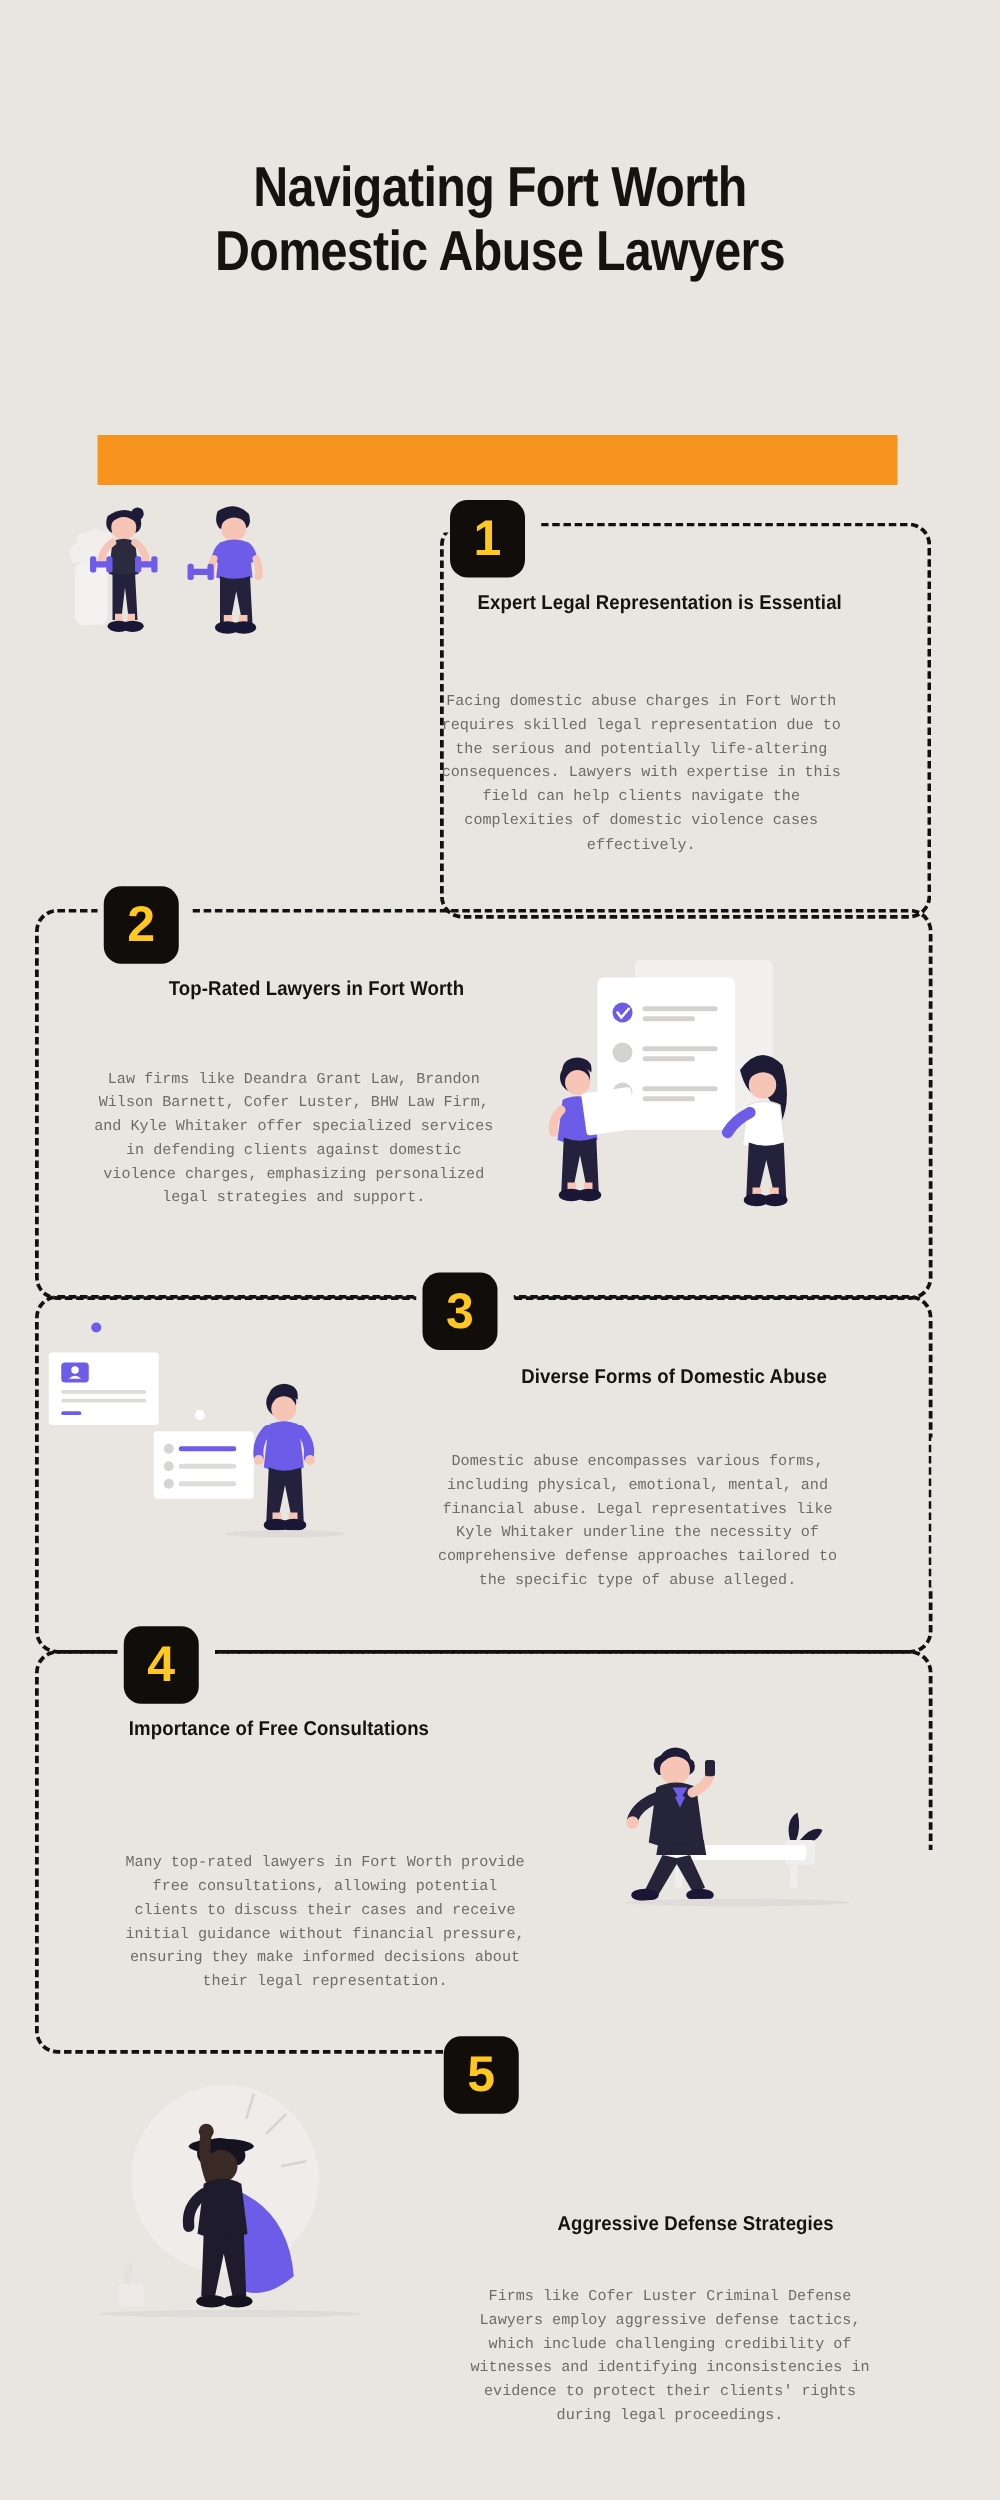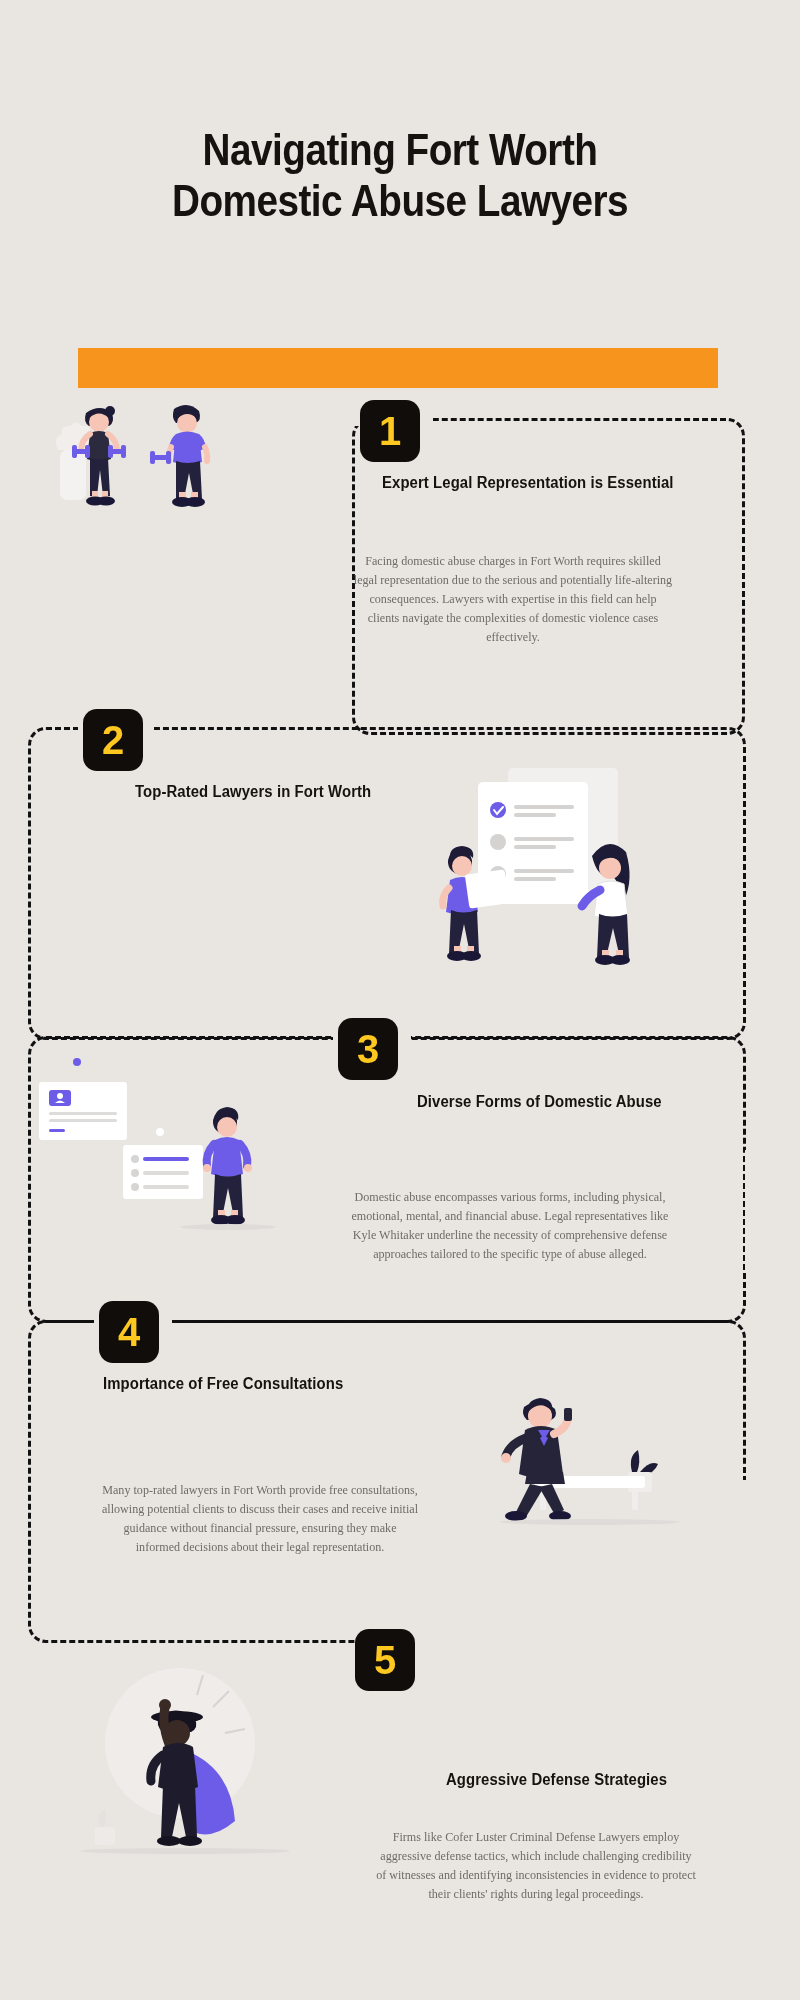--- a/index.html
+++ b/index.html
@@ -103,30 +103,30 @@
   }
   .h1 { left: 382px; top: 474px; }
   .h2 { left: 135px; top: 783px; }
   .h3 { left: 417px; top: 1093px; }
   .h4 { left: 103px; top: 1375px; }
   .h5 { left: 446px; top: 1771px; }
 
   
   .sec-body {
     position: absolute;
-    font-family: Liberation Serif, serif;
+    font-family: Liberation Mono, monospace;
     font-size: 12.1px;
     line-height: 1.58;
     color: #6f6b67;
     text-align: center;
     z-index: 11;
   }
   .p1 { left: 353px; top: 552px; width: 320px; }
   .p2 { left: 75px;  top: 854px; width: 320px; }
-  .p3 { left: 350px; top: 1188px; width: 320px; }
+  .p3 { left: 350px; top: 1160px; width: 320px; }
   .p4 { left: 100px; top: 1457px; width: 320px; margin-top: 24px; }
   .p5 { left: 376px; top: 1828px; width: 320px; }
 
   
   .clip-1, .clip-3, .clip-4 { overflow: hidden; }
 
   
   .illus { position: absolute; z-index: 8; }
 
   .i1 { left: 40px;  top: 395px; width: 230px; height: 135px; }
@@ -204,20 +204,21 @@
   <div class="sec-head h1">Expert Legal Representation is Essential</div>
   <div class="sec-body p1 clip-1">Facing domestic abuse charges in Fort Worth requires skilled legal representation due to the serious and potentially life-altering consequences. Lawyers with expertise in this field can help clients navigate the complexities of domestic violence cases effectively.</div>
 
   <div class="mask" style="left:745px; top:540px; width:55px; height:120px;"></div>
 
   <div class="dash-box b2"></div>
   <div class="mask" style="left:78px; top:721px; width:76px; height:14px;"></div>
 
   <div class="badge n2">2</div>
   <div class="sec-head h2">Top-Rated Lawyers in Fort Worth</div>
+  <div class="sec-body p2">Law firms like Deandra Grant Law, Brandon Wilson Barnett, Cofer Luster, BHW Law Firm, and Kyle Whitaker offer specialized services in defending clients against domestic violence charges, emphasizing personalized legal strategies and support.</div>
   <div class="mask" style="left:420px; top:845px; width:40px; height:130px;"></div>
 
   <div class="illus i2">
     <svg viewBox="0 0 300 230" width="300" height="230">
 
       <rect x="78" y="8" width="110" height="130" rx="5" fill="#f2f0ee"></rect>
 
       <rect x="48" y="22" width="110" height="122" rx="5" fill="#ffffff"></rect>
 
       <circle cx="68" cy="50" r="8" fill="#6c5ce7"></circle>

